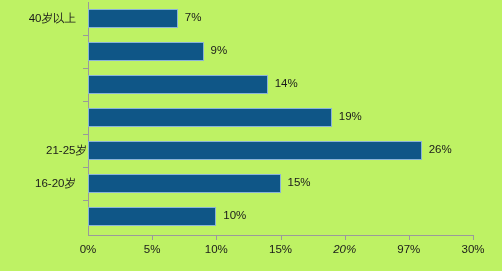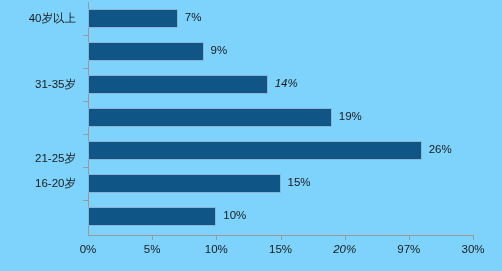--- a/index.html
+++ b/index.html
@@ -7,21 +7,21 @@
     padding: 0;
     background: #ffffff;
   }
   body {
     font-family: "Liberation Sans", "DejaVu Sans", sans-serif;
   }
   #chart-root {
     position: relative;
     width: 502px;
     height: 271px;
-    background: #7dd3fc;
+    background: #bef264;
     overflow: hidden;
   }
   
   .plot-area {
     position: absolute;
     left: 88px;
     top: 2px;
     width: 385px;
     height: 231px;
   }
@@ -118,45 +118,42 @@
 </style>
 </head>
 <body>
 
 <div id="chart-root">
 
   <div class="y-labels">
       <div class="y-label-row" style="top: 0px;">
         <span>40岁以上</span>
       </div>
-      <div class="y-label-row" style="top: 66px;">
-        <span>31-35岁</span>
-      </div>
-      <div class="y-label-row" style="top: 140px;">
+      <div class="y-label-row" style="top: 132px; margin-left: 11px;">
         <span>21-25岁</span>
       </div>
       <div class="y-label-row" style="top: 165px; text-align: right;">
         <span>16-20岁</span>
       </div>
     </div>
 
   <div class="y-axis-line"></div>
 
   <div class="plot-area">
       <div class="cat-band" style="top: 0px;">
         <div class="bar" title="40岁以上 7%" style="width: 89.8333px;"></div>
         <div class="bar-value" style="left: 96.8333px;">7%</div>
       </div>
       <div class="cat-band" style="top: 33px;">
         <div class="bar" title="36-40岁 9%" style="width: 115.5px;"></div>
         <div class="bar-value" style="left: 122.5px;">9%</div>
       </div>
       <div class="cat-band" style="top: 66px;">
         <div class="bar" title="31-35岁 14%" style="width: 179.667px;"></div>
-        <div class="bar-value" style="left: 186.667px; font-style: italic;">14%</div>
+        <div class="bar-value" style="left: 186.667px;">14%</div>
       </div>
       <div class="cat-band" style="top: 99px;">
         <div class="bar" title="26-30岁 19%" style="width: 243.833px;"></div>
         <div class="bar-value" style="left: 250.833px;">19%</div>
       </div>
       <div class="cat-band" style="top: 132px;">
         <div class="bar" title="21-25岁 26%" style="width: 333.667px;"></div>
         <div class="bar-value" style="left: 340.667px;">26%</div>
       </div>
       <div class="cat-band" style="top: 165px;">

